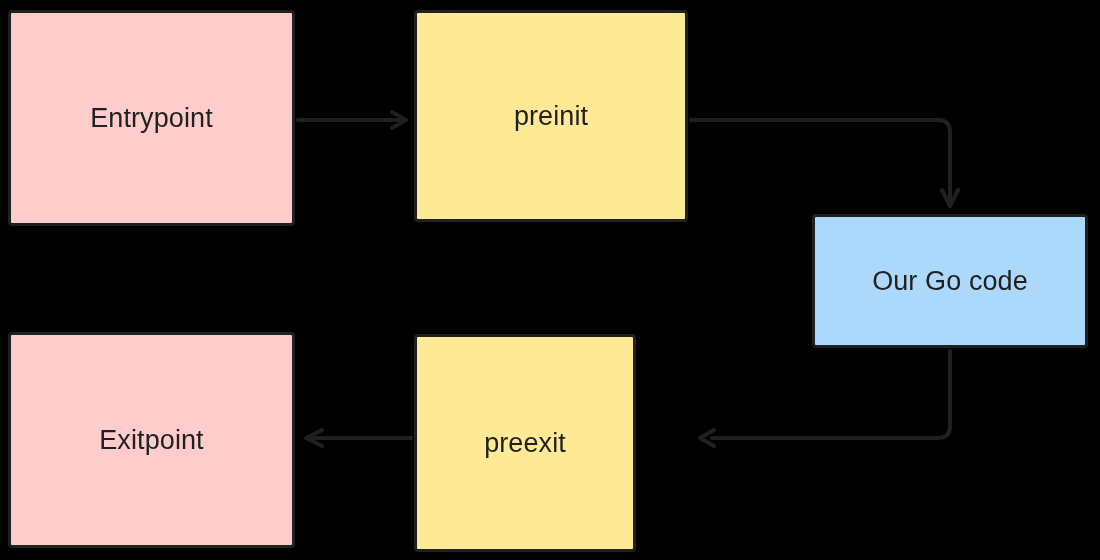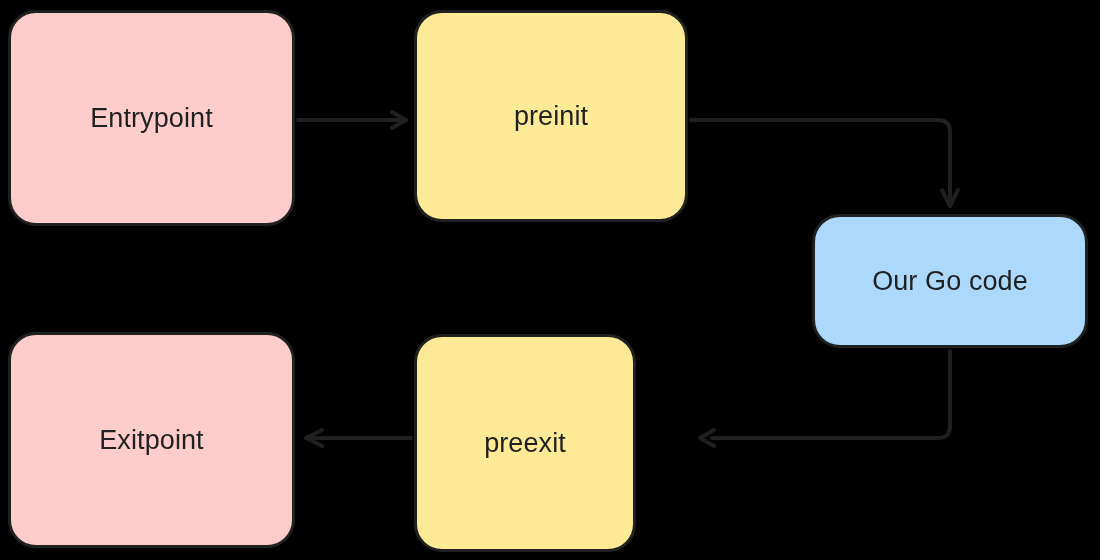--- a/index.html
+++ b/index.html
@@ -12,21 +12,21 @@
     width: 1100px;
     height: 560px;
     background: #000000;
     overflow: hidden;
     font-family: "Liberation Sans", "DejaVu Sans", sans-serif;
   }
   .node {
     position: absolute;
     box-sizing: border-box;
     border: 3px solid #1f2020;
-    border-radius: 28px;
+    border-radius: 4px;
     display: flex;
     align-items: center;
     justify-content: center;
     color: #1f2020;
     font-size: 27px;
     font-weight: 400;
     letter-spacing: 0.1px;
     line-height: 1;
     white-space: nowrap;
   }

